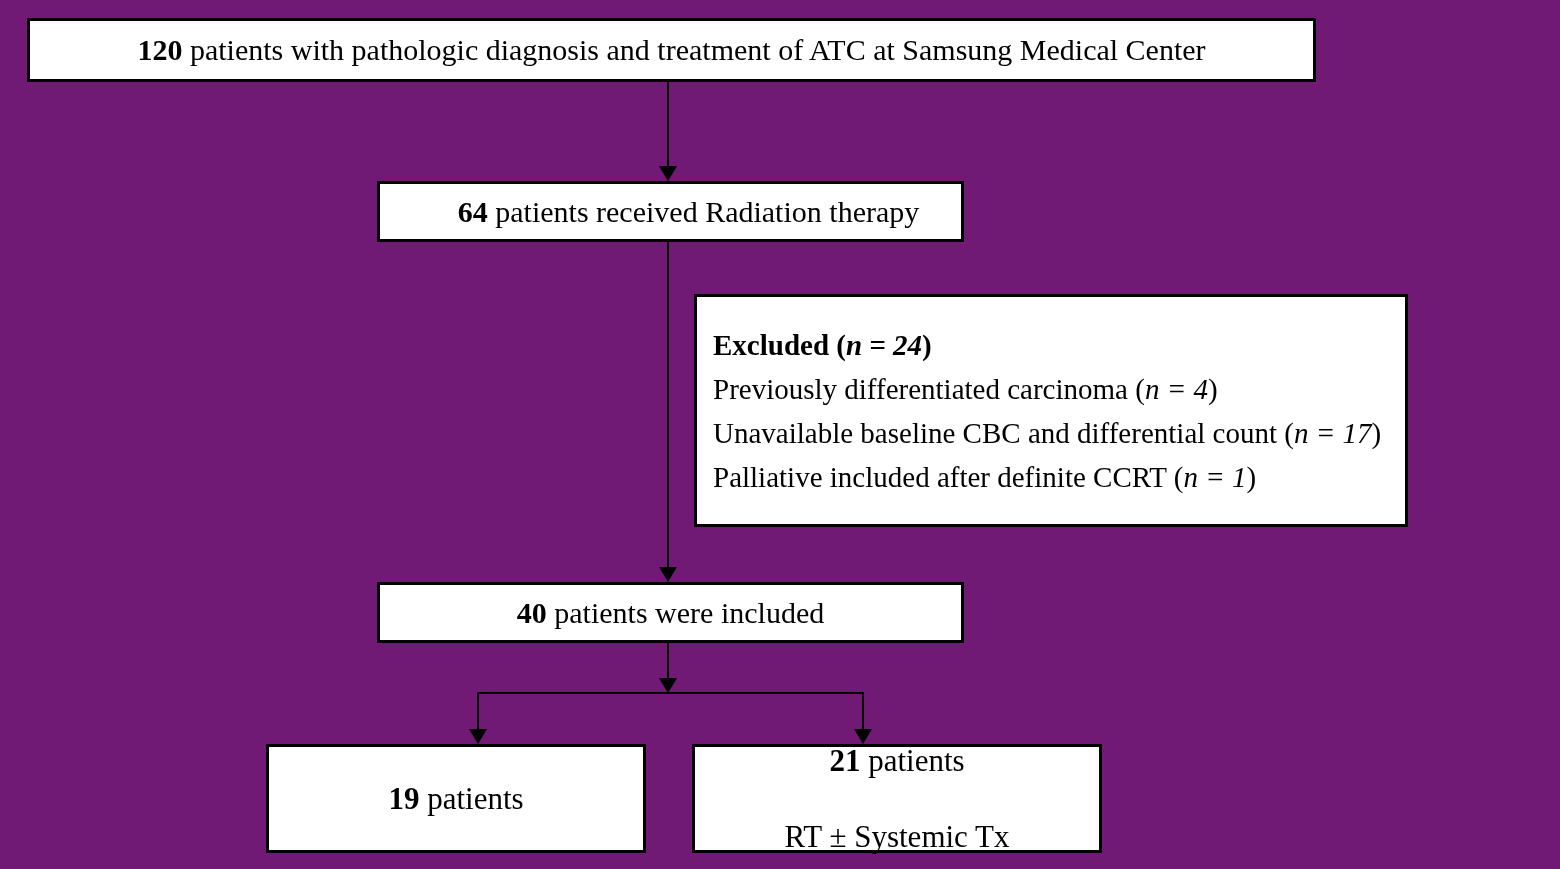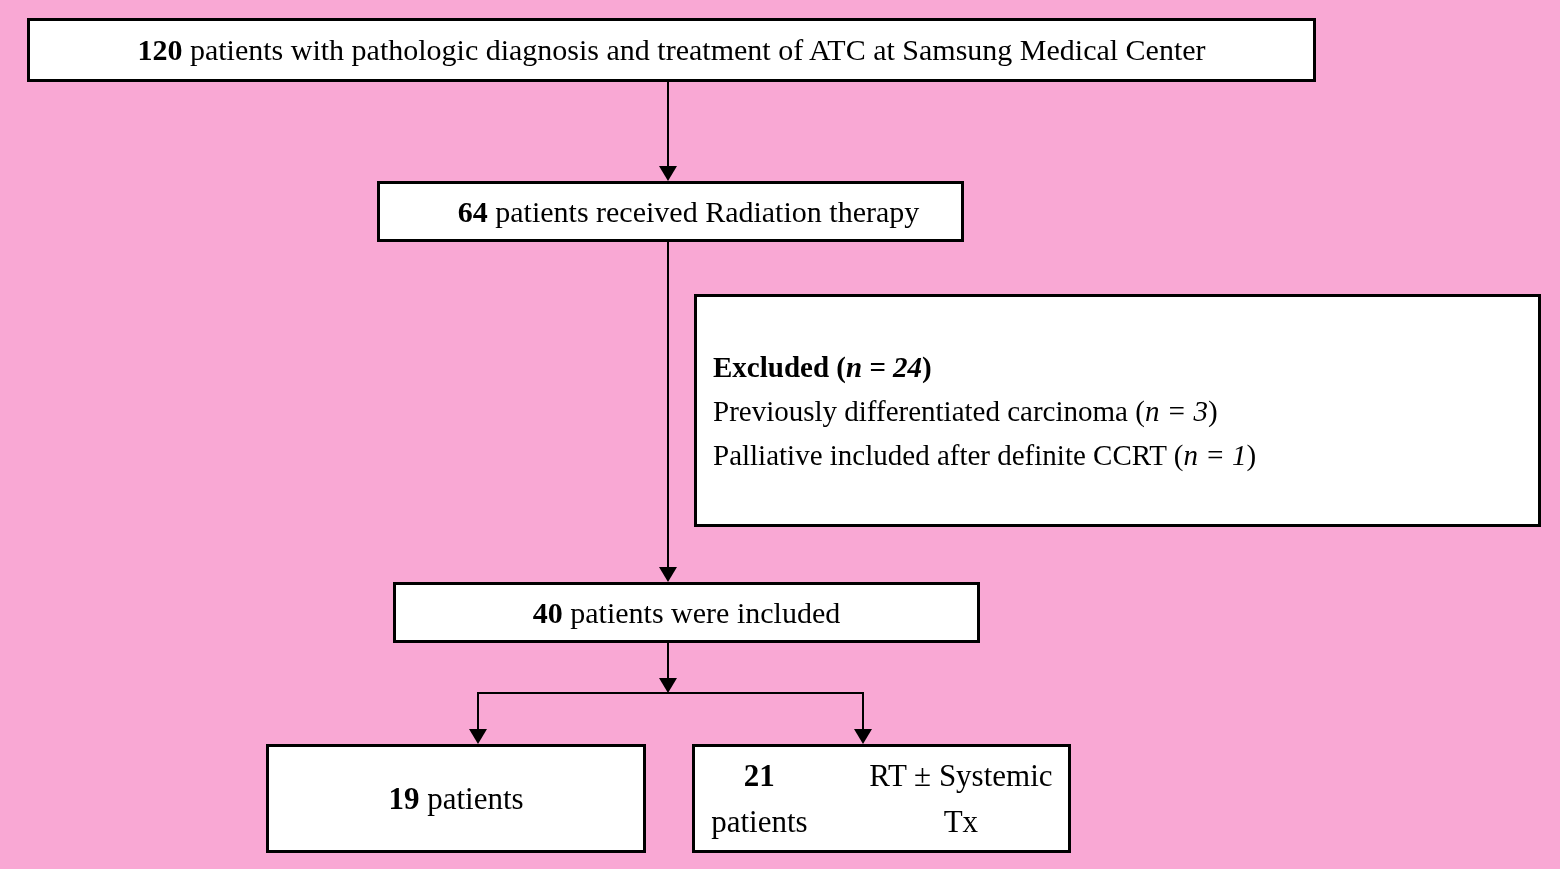--- a/index.html
+++ b/index.html
@@ -4,45 +4,45 @@
 <style>
   html, body {
     margin: 0;
     padding: 0;
     background: #ffffff;
   }
   .canvas {
     position: relative;
     width: 1560px;
     height: 869px;
-    background: #f9a8d4;
+    background: #701a75;
     font-family: "Liberation Serif", "DejaVu Serif", serif;
     color: #000000;
     overflow: hidden;
   }
   .box {
     position: absolute;
     box-sizing: border-box;
     border: 3px solid #000000;
     background: #ffffff;
     display: flex;
     align-items: center;
     justify-content: center;
     text-align: center;
     font-size: 30px;
     line-height: 1.25;
   }
   .box .num { font-weight: bold; }
   .box-total    { left: 27px;  top: 18px;  width: 1289px; height: 64px; }
   .box-radiation{ left: 377px; top: 181px; width: 587px;  height: 61px; padding-left: 36px; }
-  .box-included { left: 377px; top: 582px; width: 587px;  height: 61px; margin-left: 16px; }
+  .box-included { left: 377px; top: 582px; width: 587px;  height: 61px; }
   .box-oprt     { left: 266px; top: 744px; width: 380px;  height: 109px; font-size: 31px; line-height: 46px; }
-  .box-rt       { left: 692px; top: 744px; width: 379px;  height: 109px; flex-direction: row; font-size: 31px; line-height: 46px; gap: 30px; }
+  .box-rt       { left: 692px; top: 744px; width: 410px;  height: 109px; flex-direction: column; font-size: 31px; line-height: 46px; gap: 30px; }
   .box-excluded {
-    left: 694px; top: 294px; width: 847px; height: 233px;
+    left: 694px; top: 294px; width: 714px; height: 233px;
     flex-direction: column;
     align-items: flex-start;
     justify-content: center;
     text-align: left;
     padding: 4px 14px 4px 16px;
     font-size: 29px;
     line-height: 44px;
   }
   .exc-title { font-weight: bold; }
   .exc-title .n-italic { font-style: italic; }
@@ -78,21 +78,24 @@
   </div>
 
   <div class="vline" style="left:667px; top:242px; height:328px;"></div>
   <div class="arrowhead-down" style="left:659px; top:567px;"></div>
 
   <div class="box box-excluded">
     <div class="exc-title">
       <span>Excluded (</span><span class="n-italic">n = 24</span><span>)</span>
     </div>
     <div class="exc-item">
-      <span>Previously differentiated carcinoma (</span><span class="n-italic">n = 3</span><span>)</span>
+      <span>Previously differentiated carcinoma (</span><span class="n-italic">n = 4</span><span>)</span>
+    </div>
+    <div class="exc-item">
+      <span>Unavailable baseline CBC and differential count (</span><span class="n-italic">n = 17</span><span>)</span>
     </div>
     <div class="exc-item">
       <span>Palliative included after definite CCRT (</span><span class="n-italic">n = 1</span><span>)</span>
     </div>
   </div>
 
   <div class="box box-included">
     <div>
       <span class="num">40</span><span> patients were included</span>
     </div>

